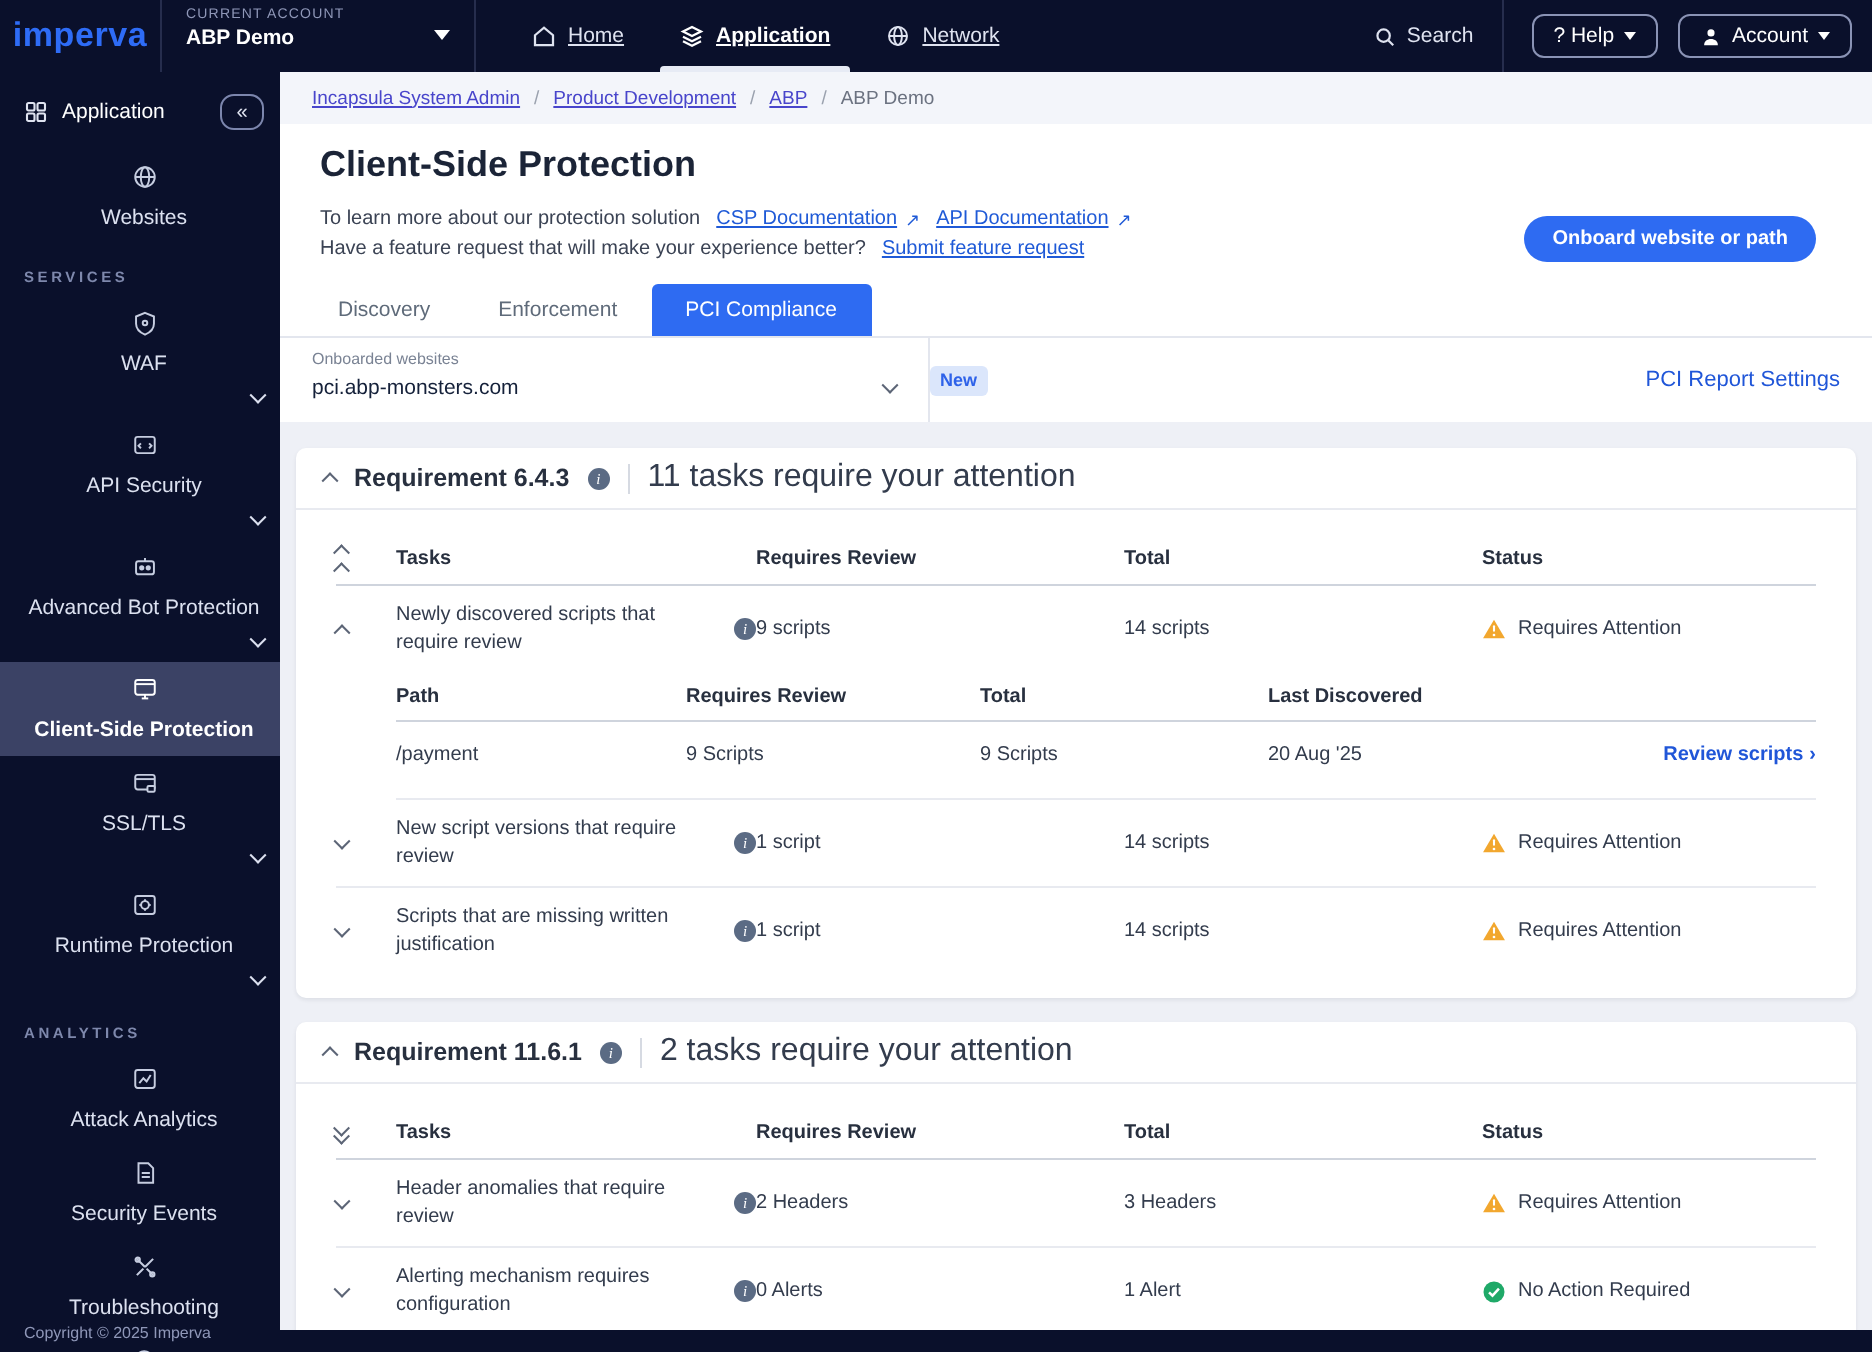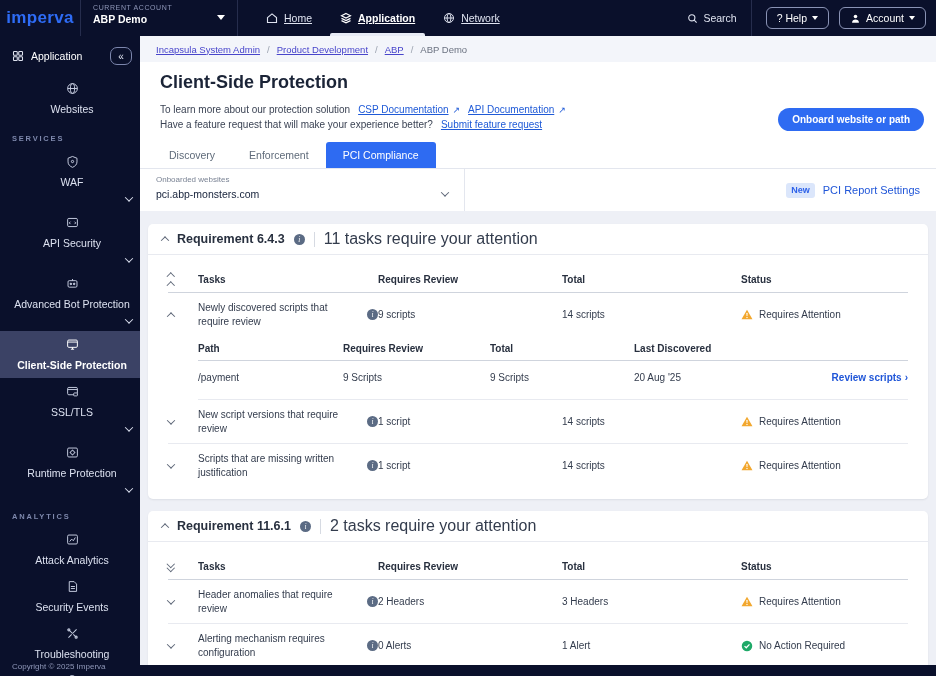--- a/index.html
+++ b/index.html
@@ -57,33 +57,33 @@
   .crumb-link { color:#4845CB; text-decoration:underline; cursor:pointer; }
   .crumb-sep { color:#9AA1AE; }
   .crumb-current { color:#6B7280; }
 
   .page-head { background:#fff; padding:10px 0 0 0; position:relative; }
   .page-title { font-size:18px; font-weight:bold; color:#1B2437; padding:0 20px; }
   .intro-line { margin-top:11px; font-size:10px; color:#3B4354; padding:0 20px; display:flex; align-items:center; gap:4px; flex-wrap:wrap; }
   .intro-line.second { margin-top:4px; }
   .doc-link { color:#1F5AD7; text-decoration:underline; cursor:pointer; margin-left:4px; }
   .ext-ico { font-size:9px; color:#1F5AD7; }
-  .onboard-btn { position:absolute; right:12px; top:46px; background:#2E6BF2; color:#fff; border:none;
+  .onboard-btn { position:absolute; right:28px; top:46px; background:#2E6BF2; color:#fff; border:none;
                  font-size:10px; font-weight:bold; padding:6px 14px; border-radius:14px; cursor:pointer;
                  font-family:"Liberation Sans",sans-serif; }
   .tabs { display:flex; margin-top:12px; padding-left:12px; border-bottom:1px solid #E3E6EE; }
   .tab { padding:7px 17px; font-size:10.5px; color:#5F6B7A; cursor:pointer; }
   .tab.active { background:#2E6BF2; color:#fff; border-radius:3px 3px 0 0; }
 
   .filter-bar { background:#fff; height:42px; display:flex; }
   .filter-left { width:325px; border-right:1px solid #E3E6EE; padding:6px 16px; cursor:pointer; }
   .filter-label { font-size:8px; color:#7A8394; }
   .filter-value-row { display:flex; align-items:center; justify-content:space-between; margin-top:4px; }
   .filter-value { font-size:10.5px; color:#15213A; }
-  .filter-right { flex:1; display:flex; align-items:center; justify-content:flex-end; gap:8px; padding-right:16px; }
+  .filter-right { flex:1; display:flex; align-items:center; justify-content:space-between; gap:8px; padding-right:16px; }
   .badge-new { background:#DBE6FB; color:#2E62E9; font-size:9px; font-weight:bold; padding:2.5px 5px; border-radius:3px; }
   .settings-link { color:#2056D8; font-size:11px; cursor:pointer; }
 
   
   .cards { padding:13px 8px 0; }
   .card { background:#fff; border-radius:5px; box-shadow:0 1px 2px rgba(16,24,40,.08); margin-bottom:12px; }
   .card-head { display:flex; align-items:center; gap:9px; padding:0 14px; height:31px; border-bottom:1px solid #E8EAF0; }
   .card-title { font-size:12.5px; font-weight:bold; color:#28303F; }
   .info-ico { width:11px; height:11px; border-radius:50%; background:#5B6B84; color:#fff; font-size:7.5px;
               display:inline-flex; align-items:center; justify-content:center; font-style:italic; flex:none;

